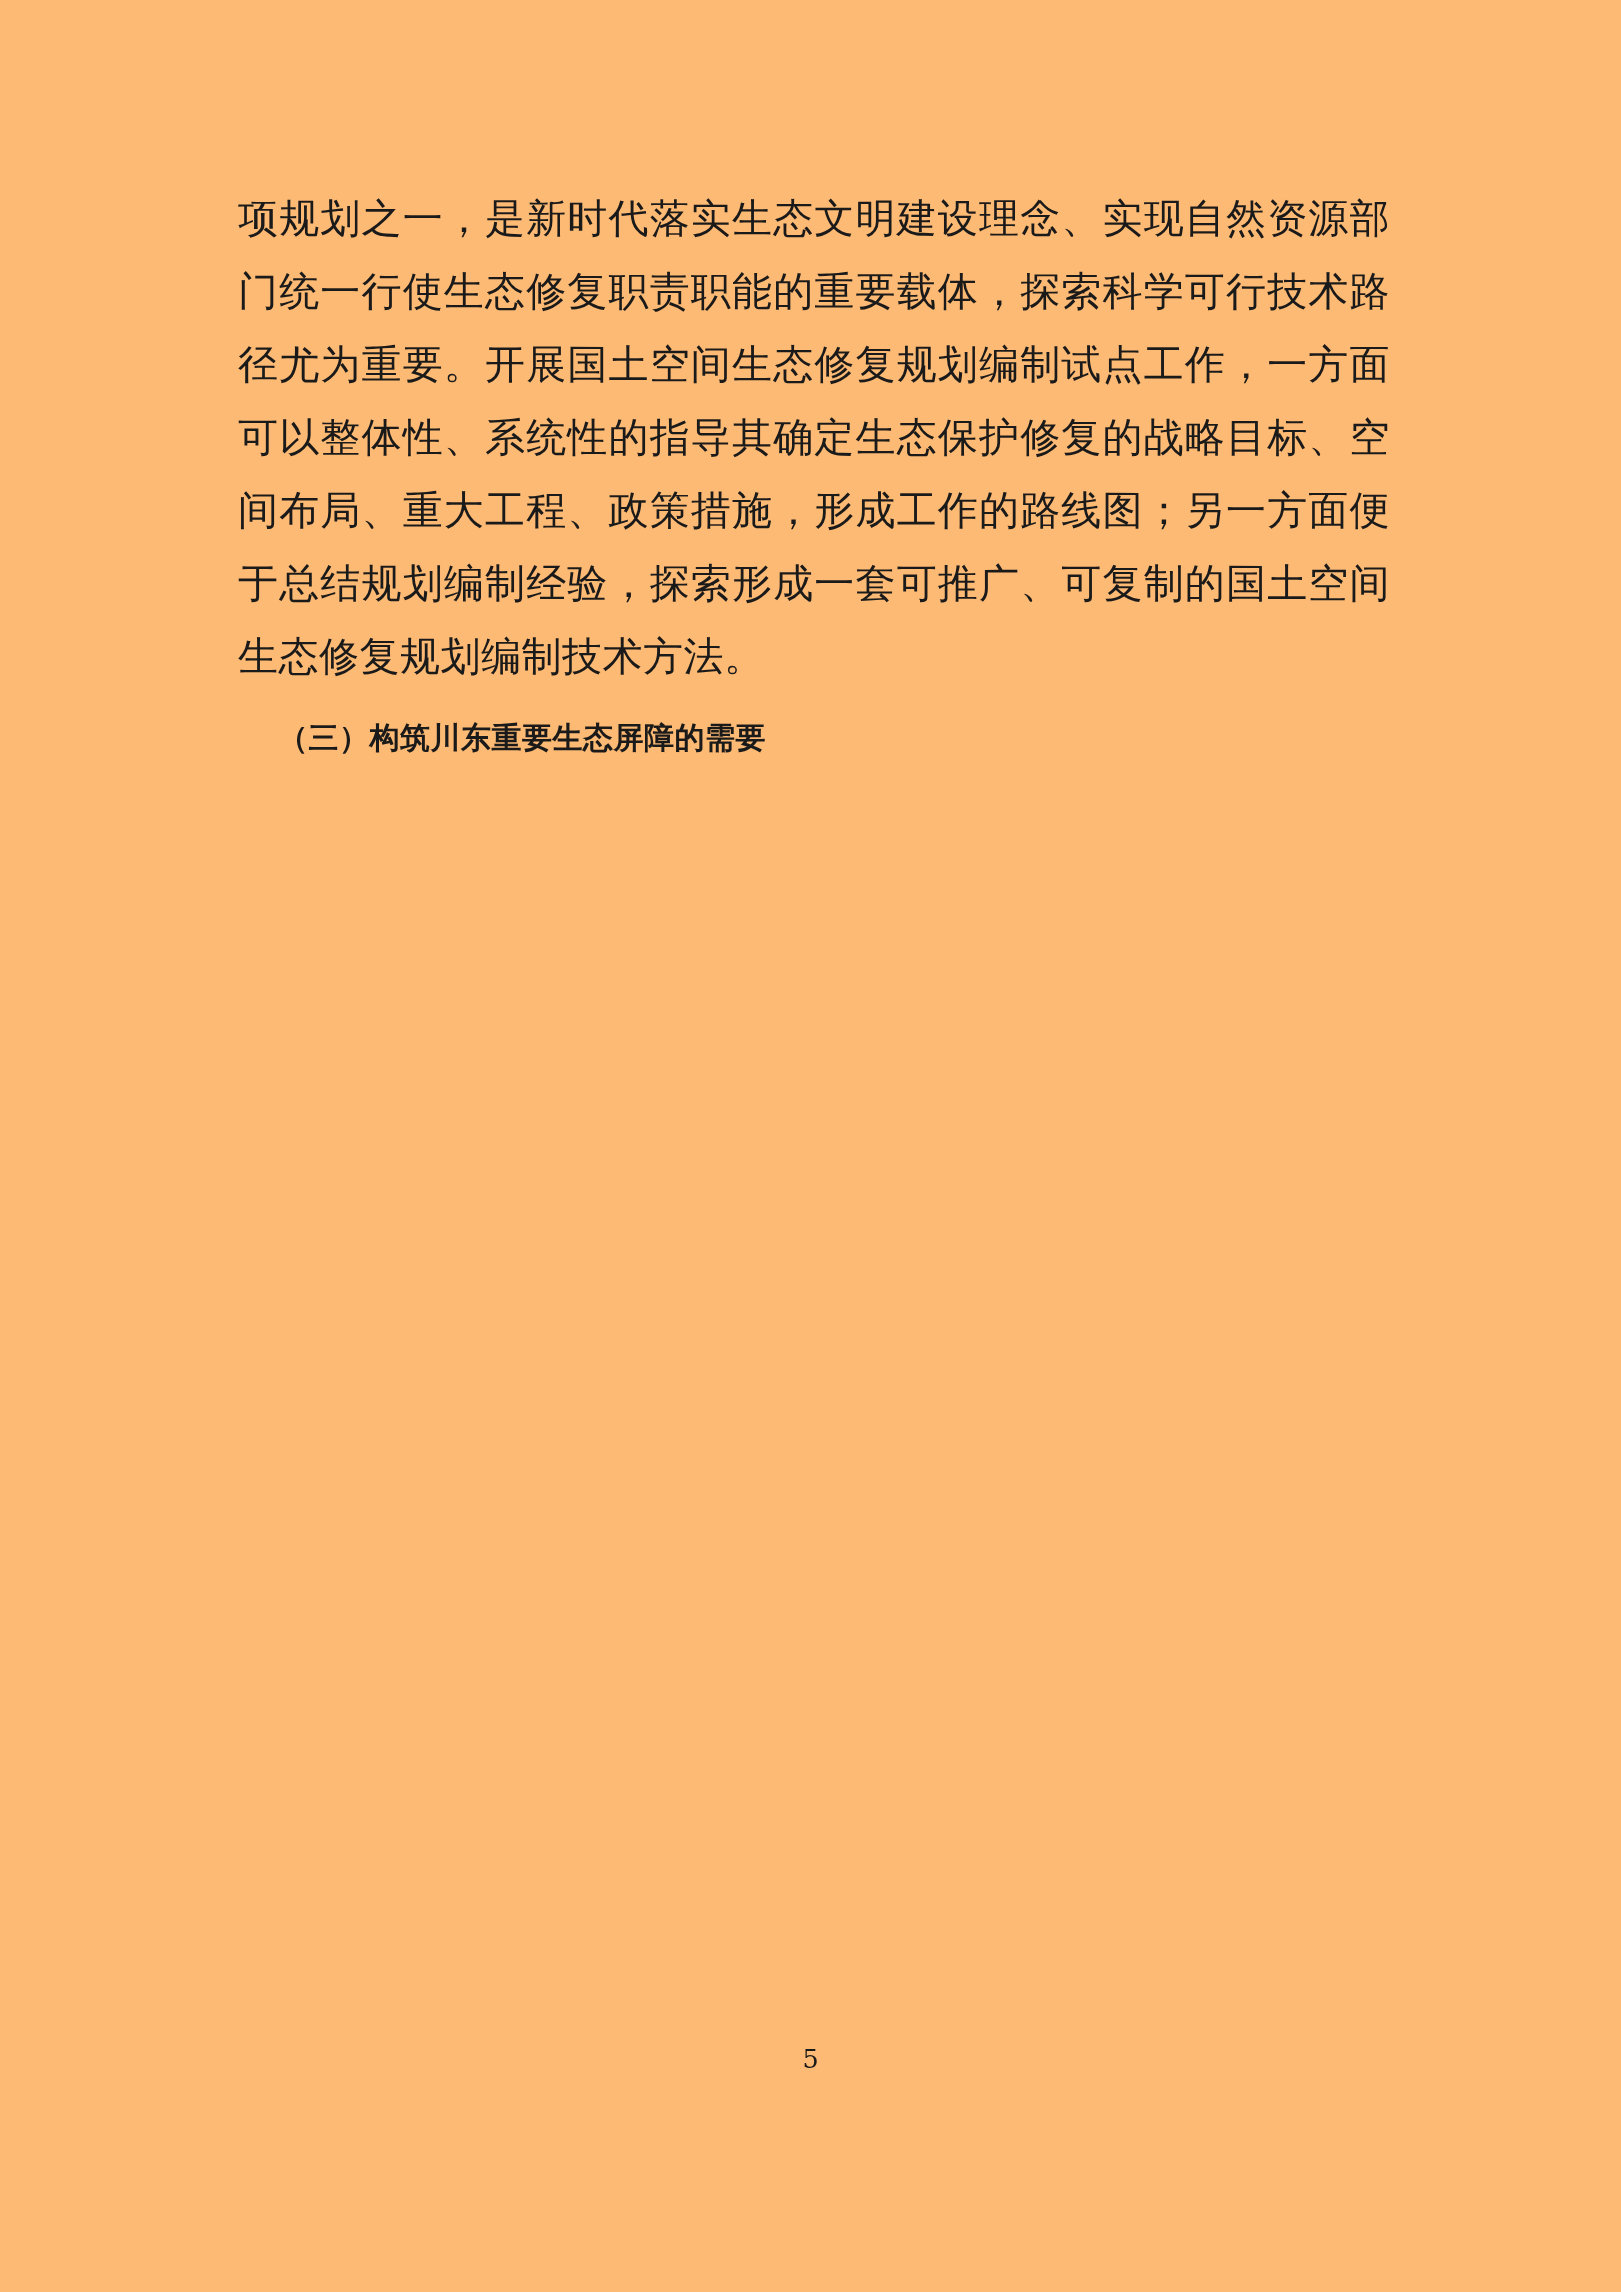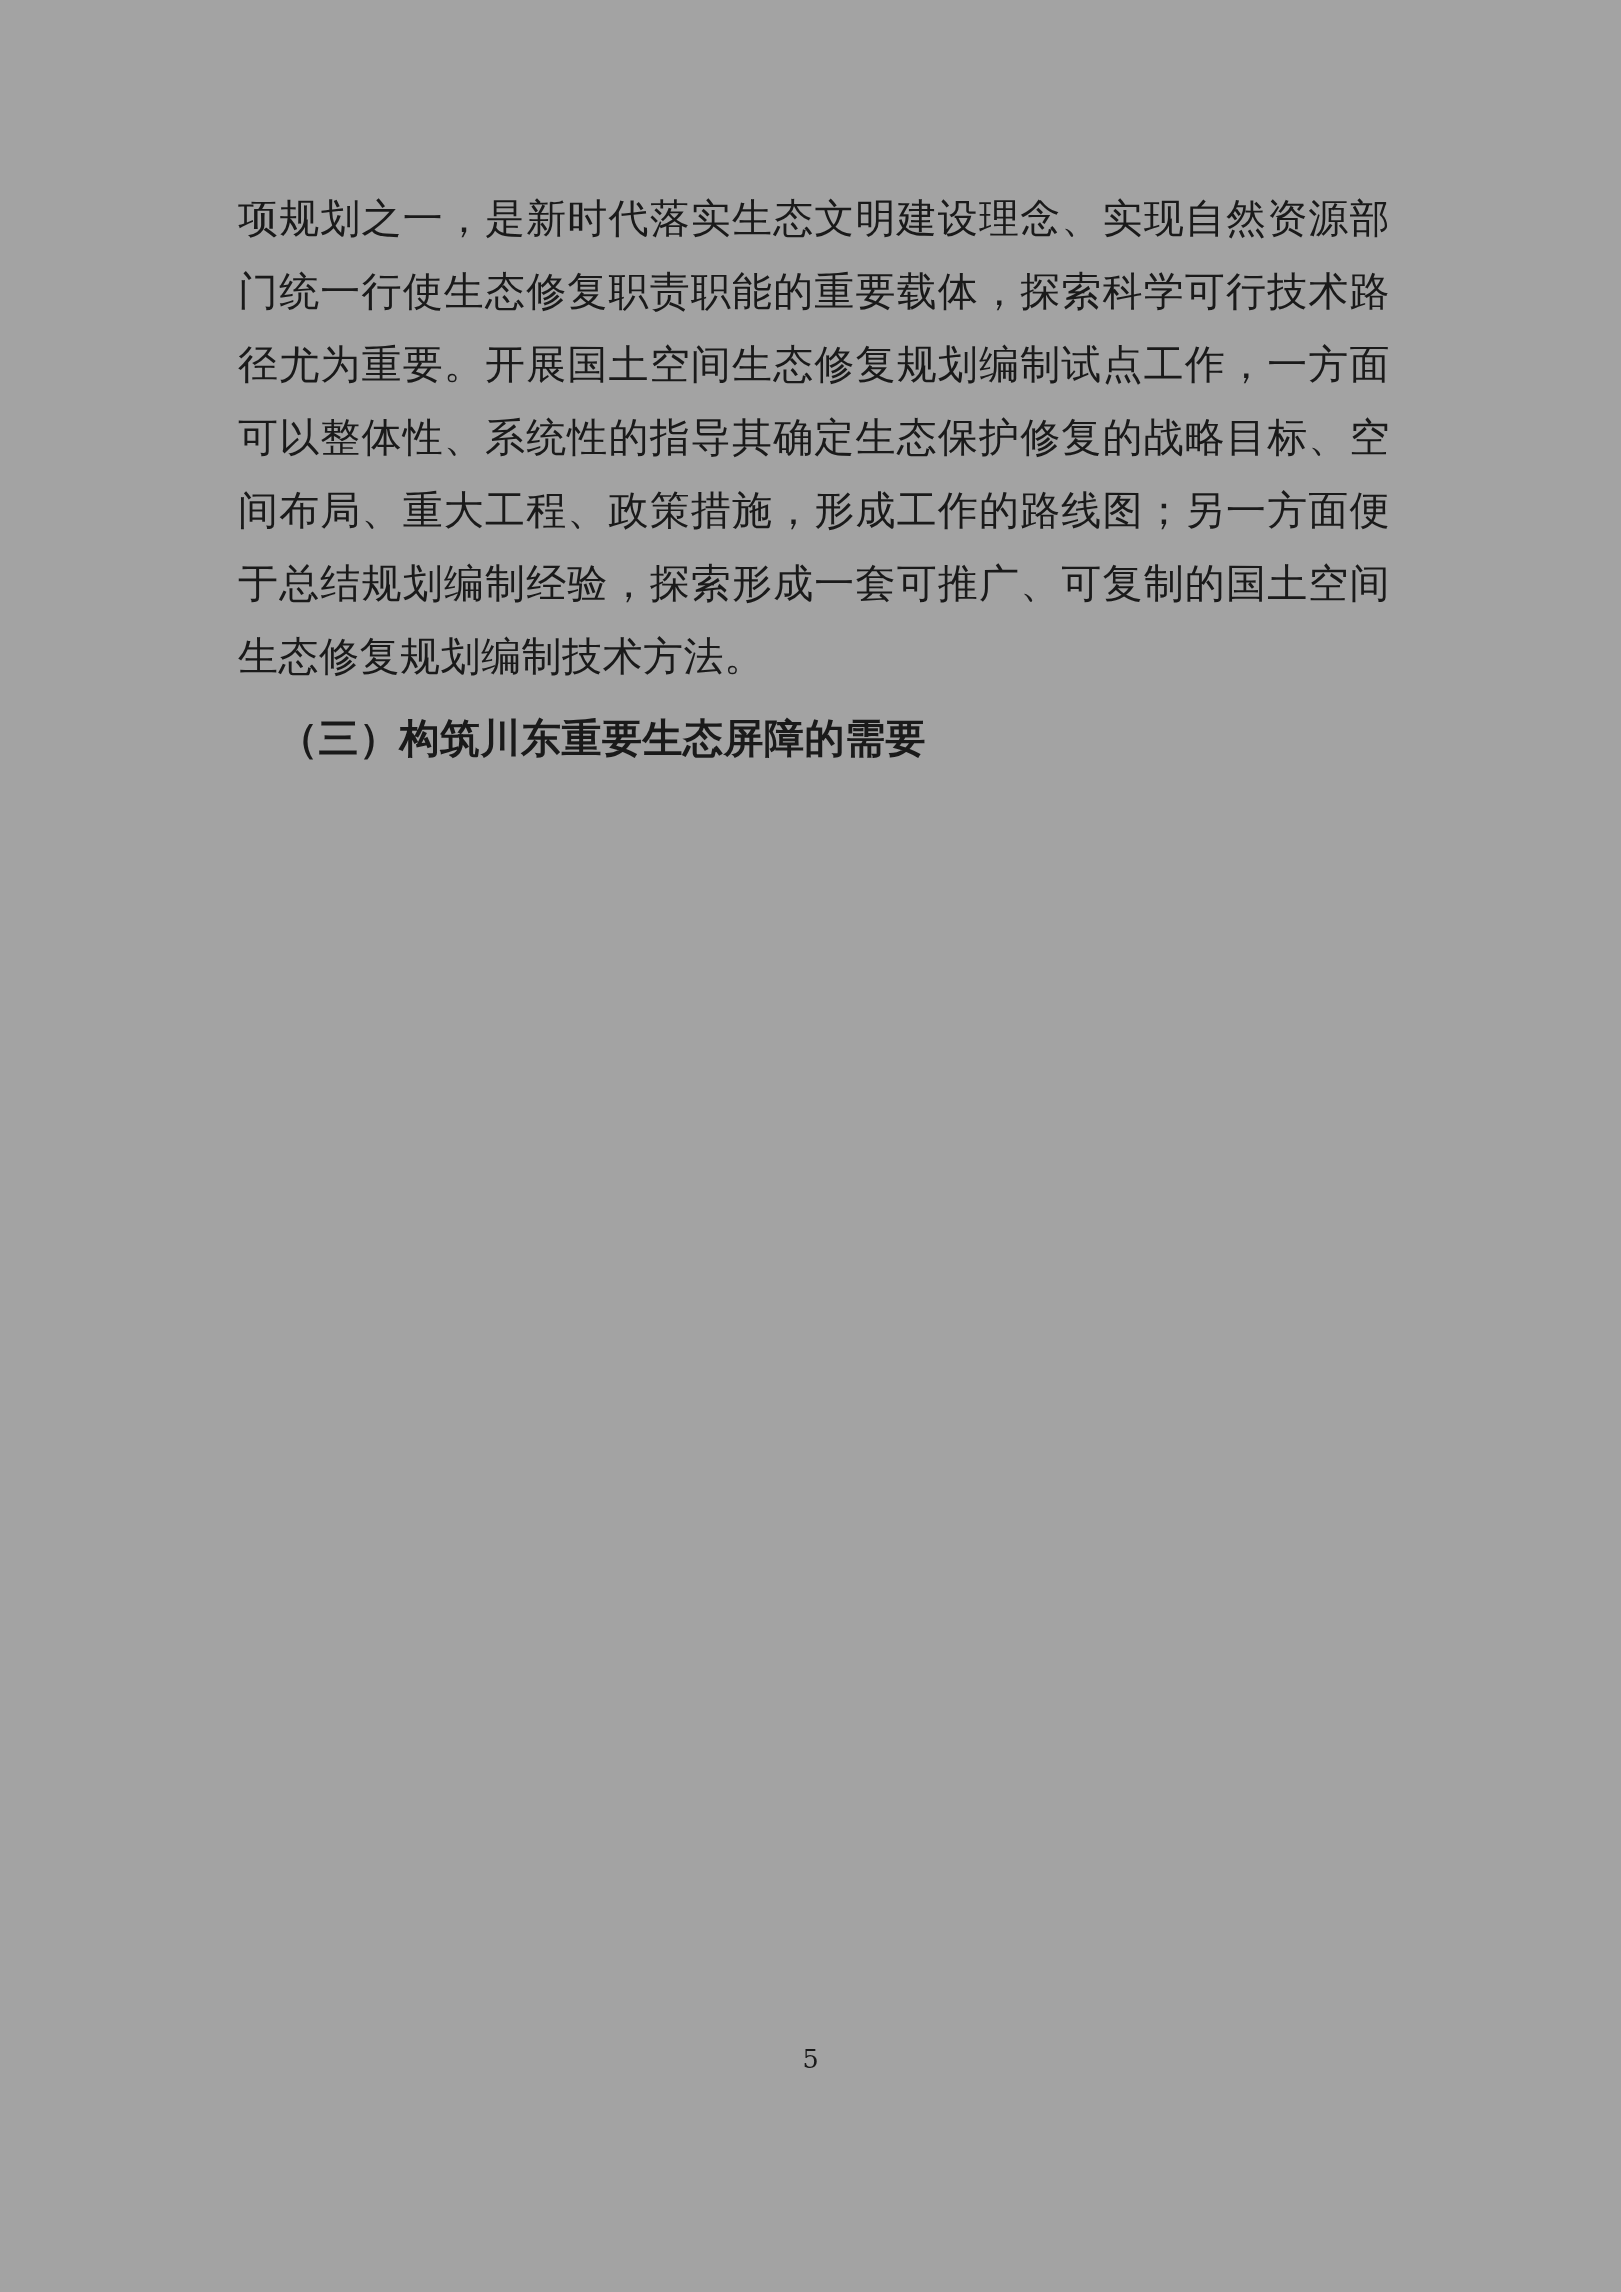--- a/index.html
+++ b/index.html
@@ -4,21 +4,21 @@
 <style>
   html, body {
     margin: 0;
     padding: 0;
     background: #ffffff;
   }
   .page {
     position: relative;
     width: 1621px;
     height: 2293px;
-    background: #a3a3a3;
+    background: #fdba74;
     margin: 0 auto;
     box-sizing: border-box;
     font-family: "DejaVu Serif", "Liberation Serif", serif;
     color: #1a1a1a;
     overflow: hidden;
   }
   .content {
     position: absolute;
     left: 238px;
     top: 182px;
@@ -30,21 +30,21 @@
     letter-spacing: 0.5px;
     text-align: justify;
     text-justify: inter-ideograph;
     margin: 0 0 0 0;
     font-weight: 400;
   }
   .para.indent {
     text-indent: 80px;
   }
   .heading {
-    font-size: 40px;
+    font-size: 30px;
     line-height: 73px;
     font-weight: bold;
     margin: 7.8px 0 2px 0;
     text-indent: 40px;
     letter-spacing: 0.5px;
   }
   .footer {
     position: absolute;
     left: 0;
     right: 0;

